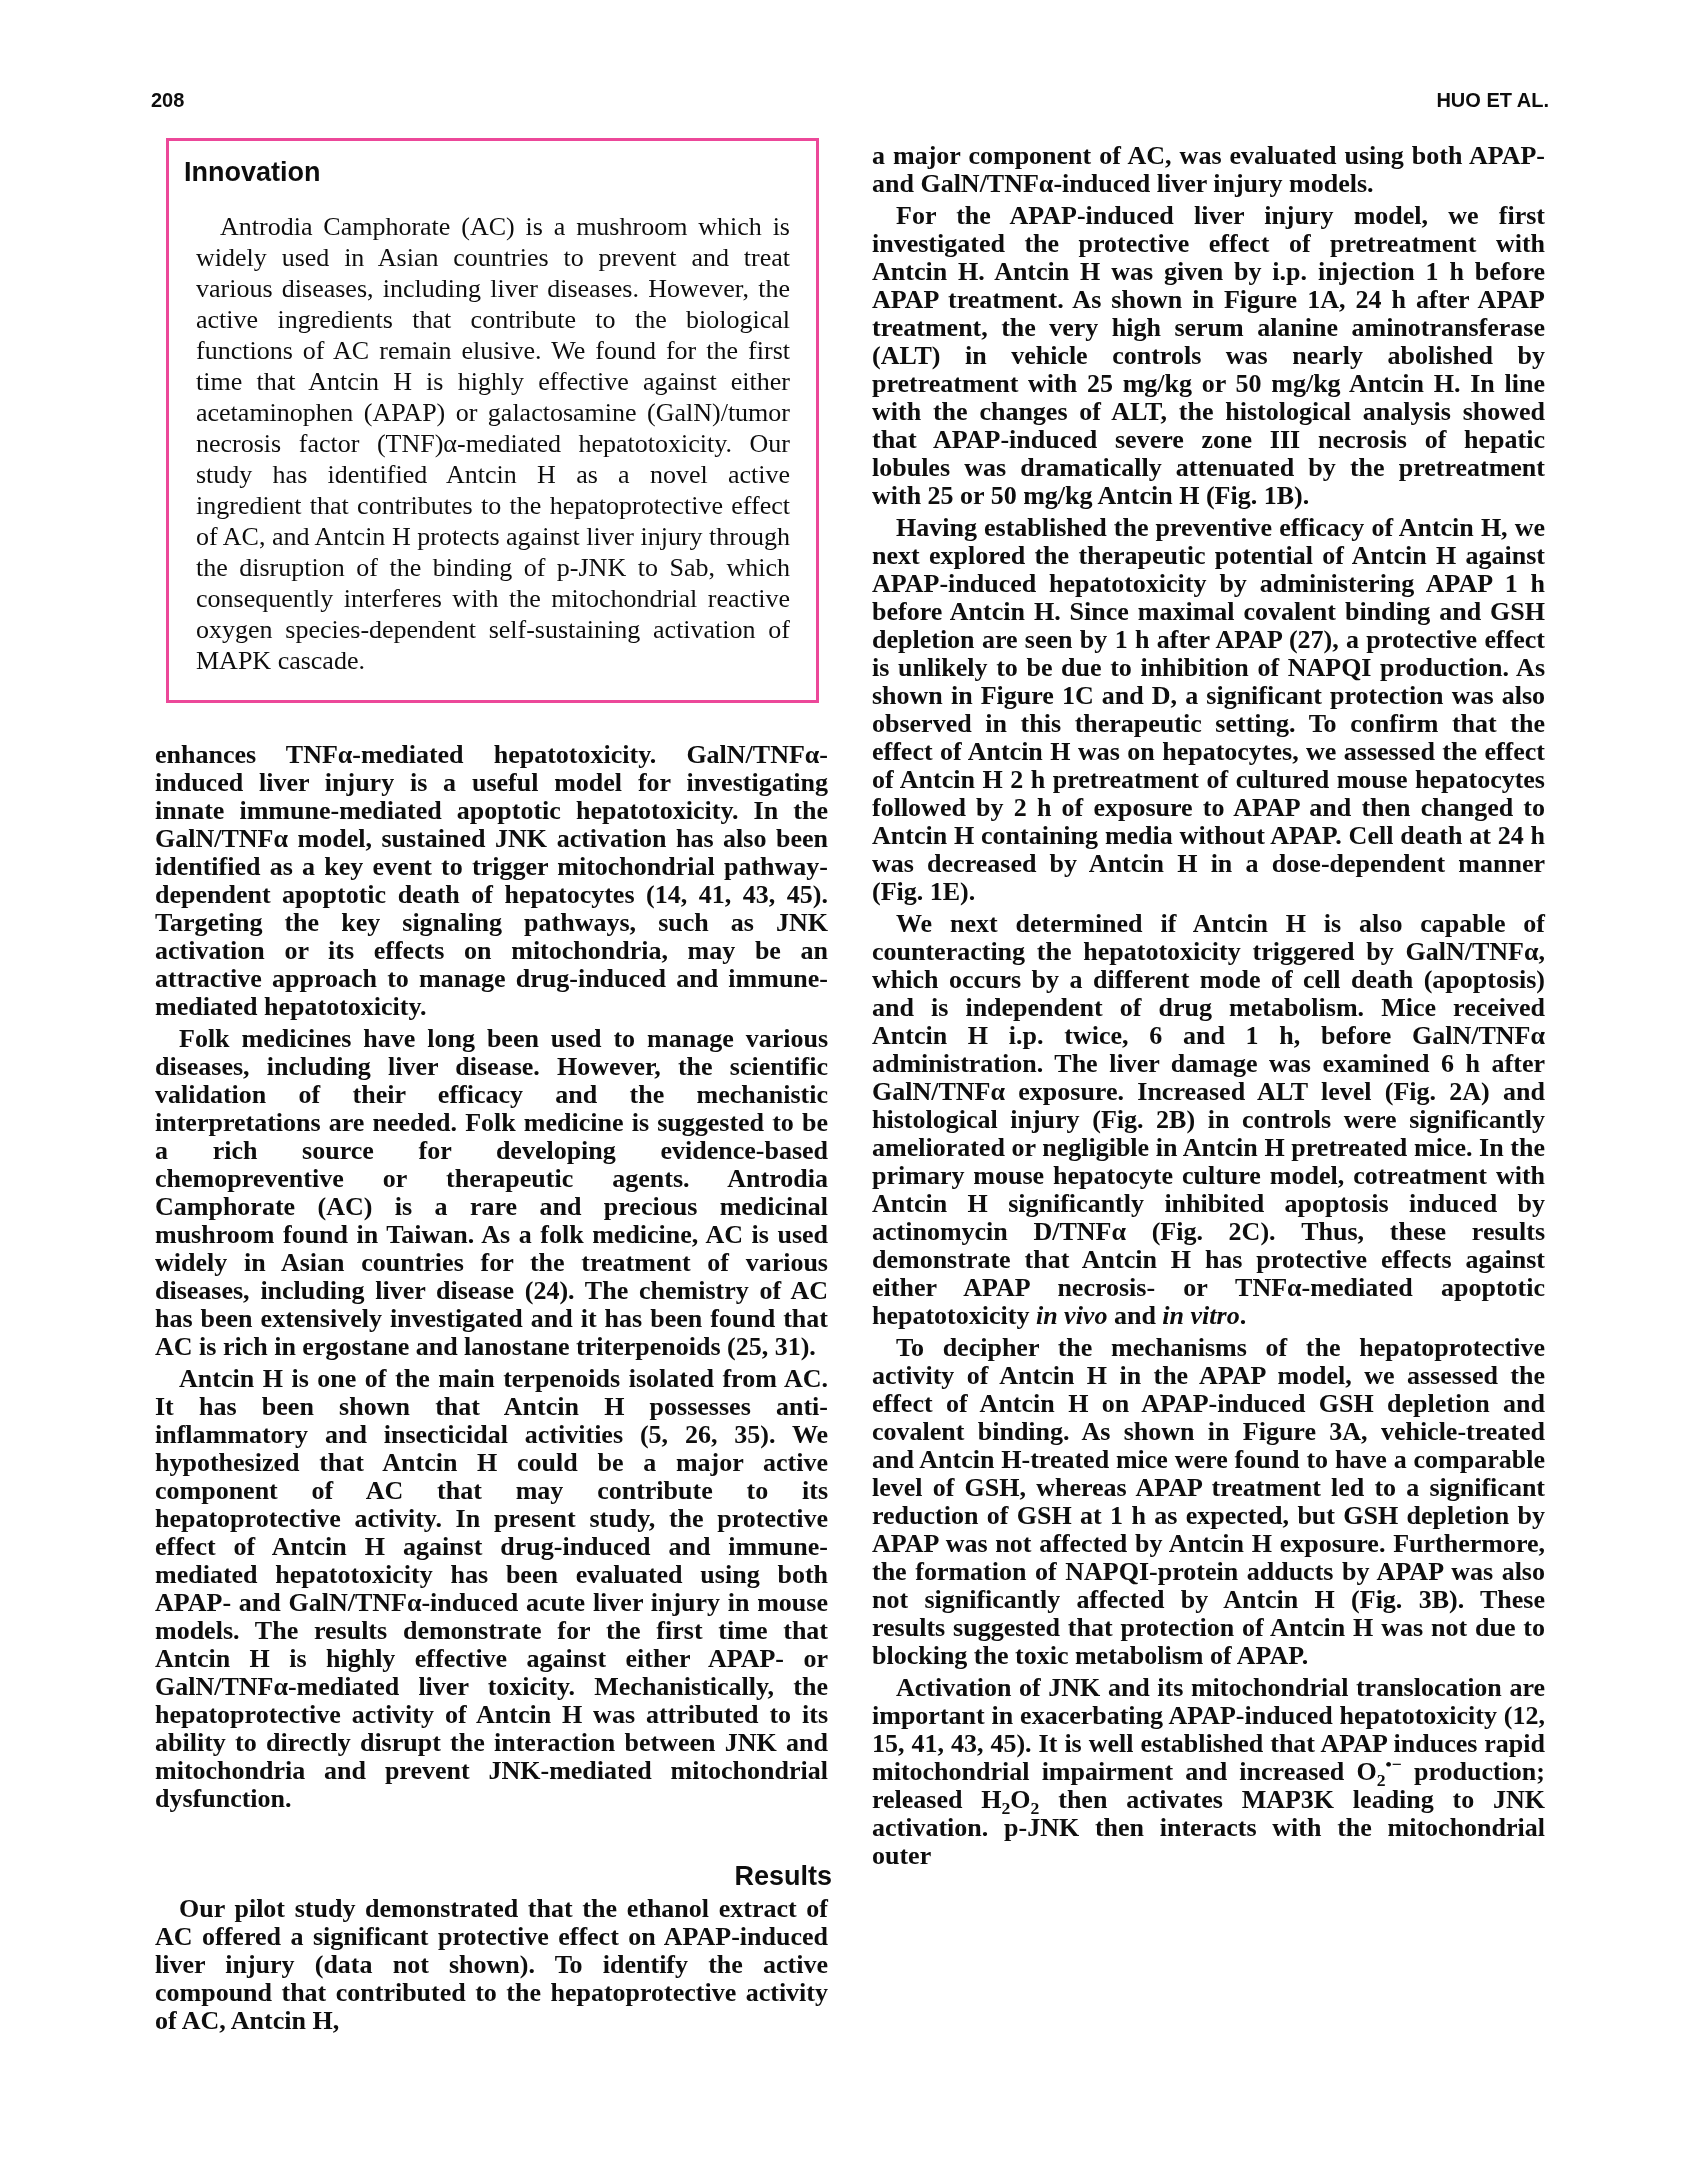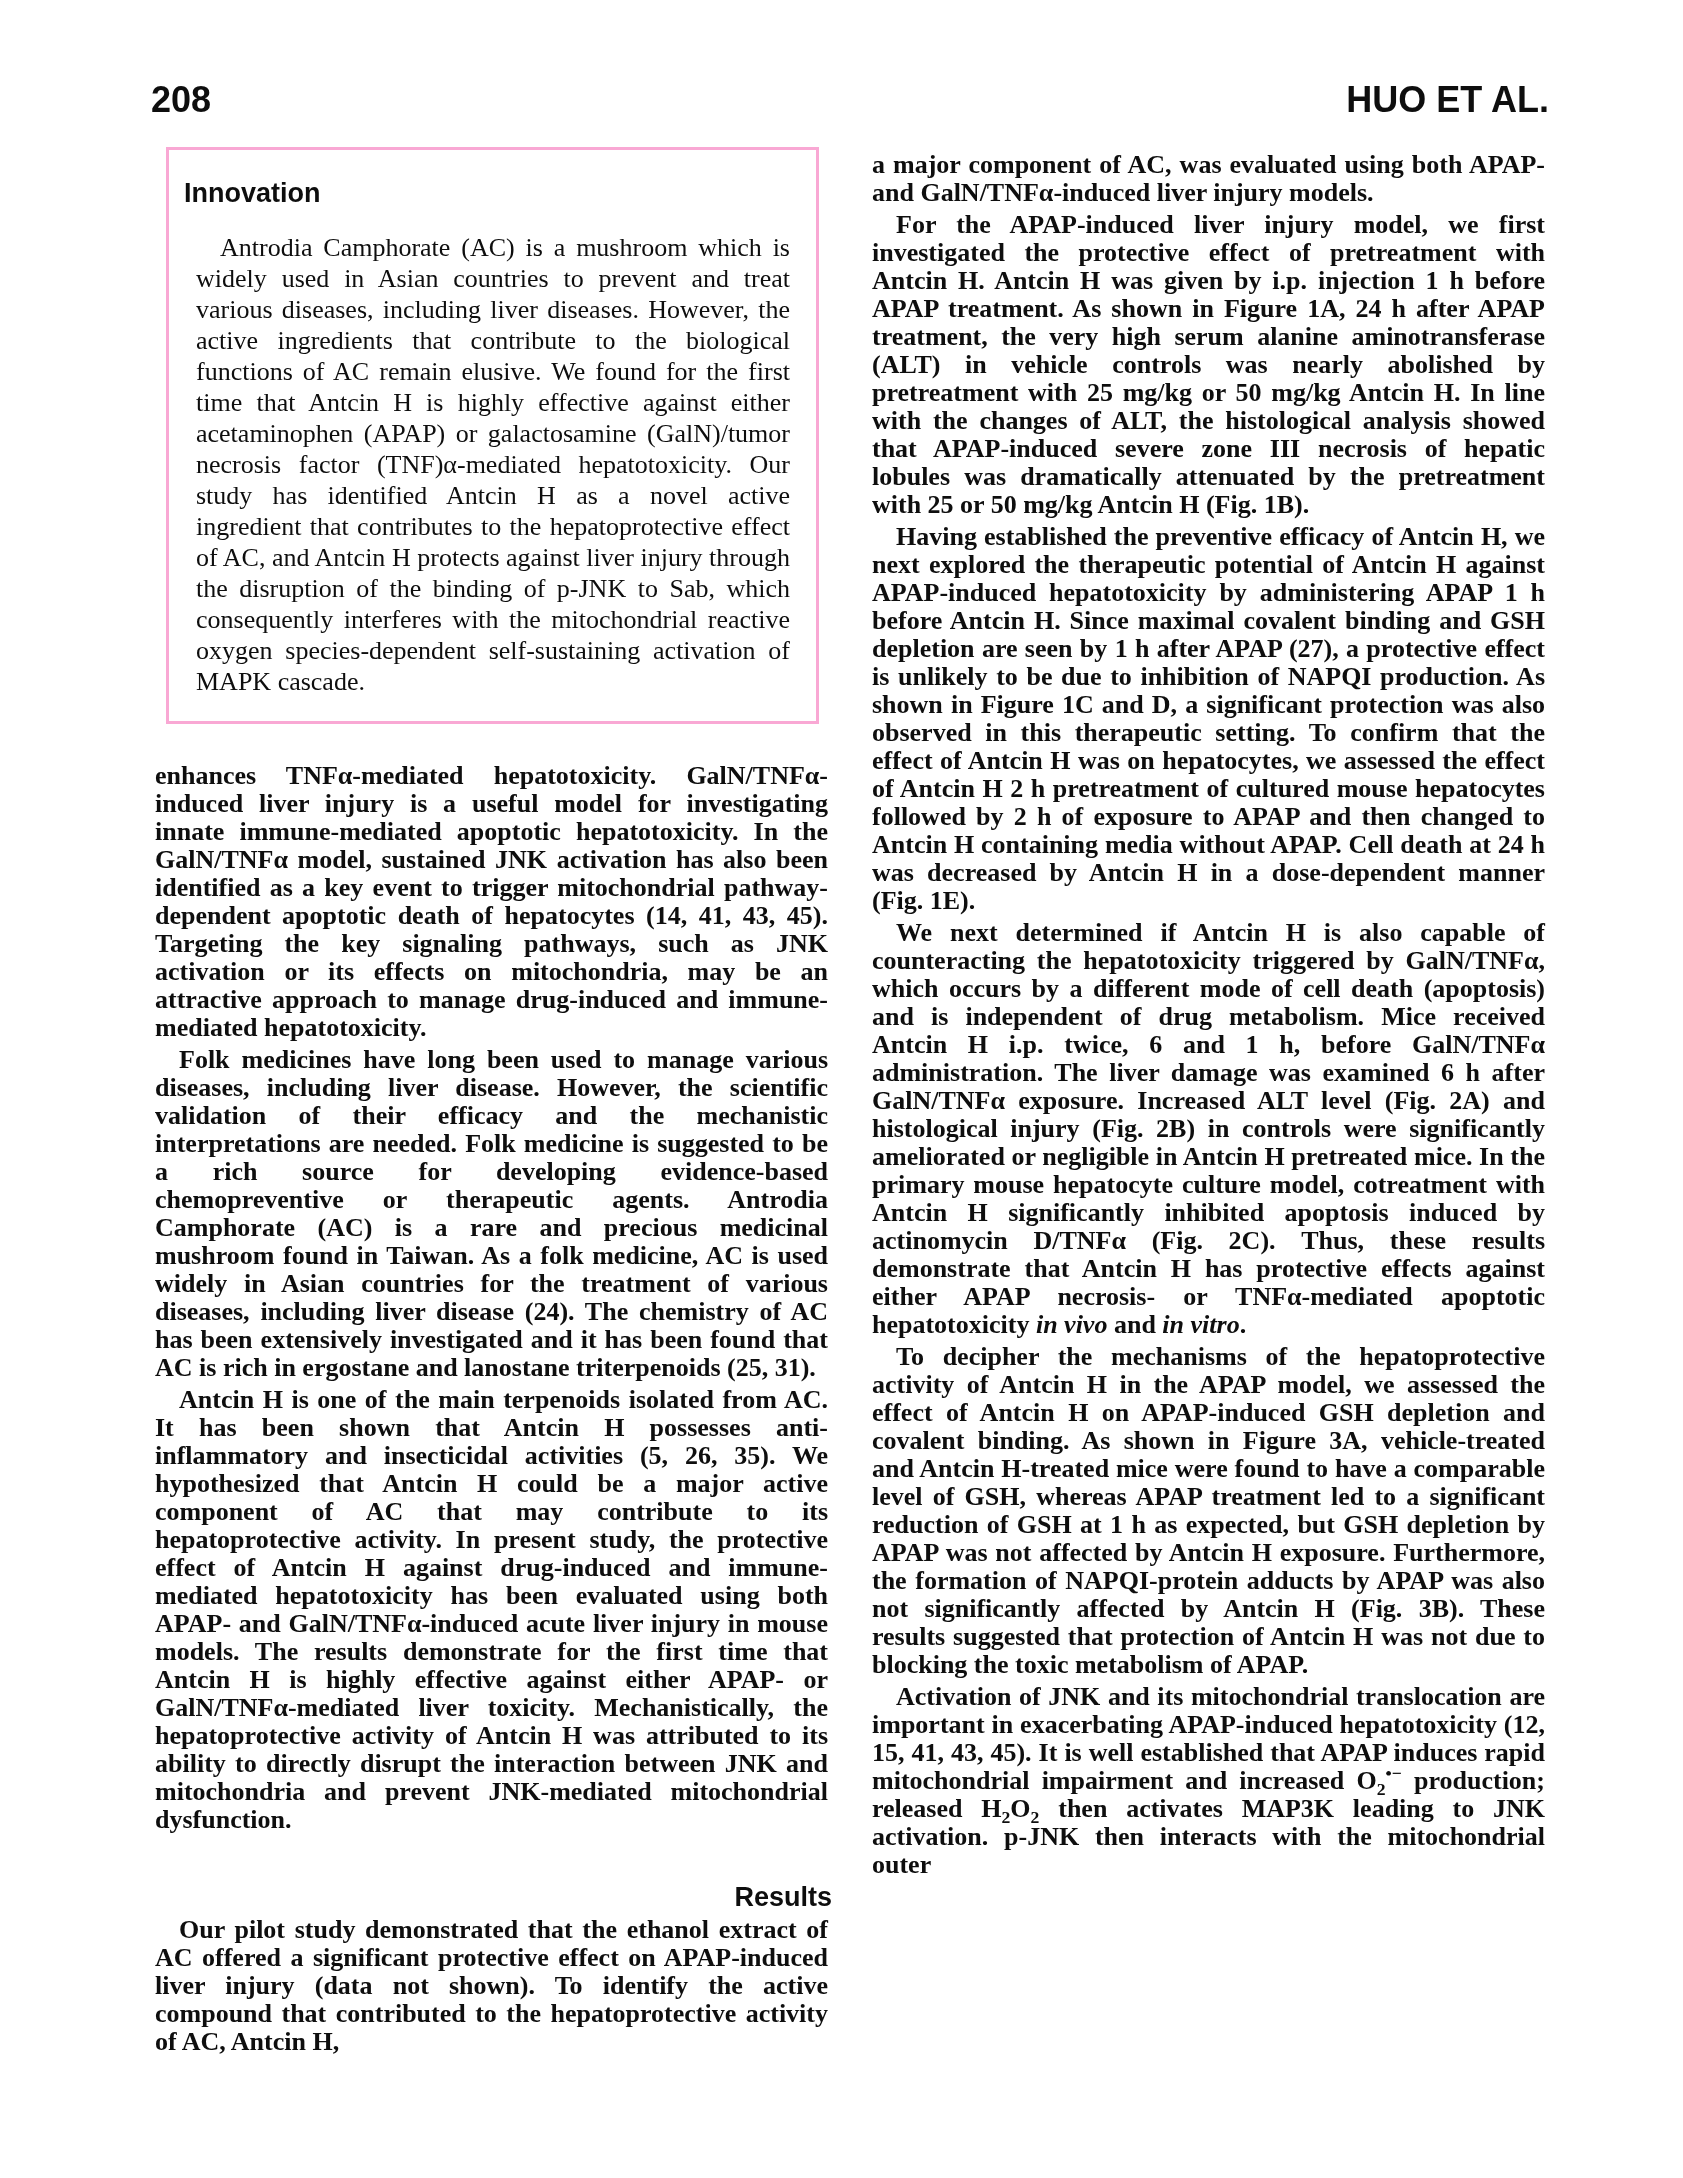--- a/index.html
+++ b/index.html
@@ -14,38 +14,38 @@
     padding: 85px 134px 0 151px;
     font-family: "Liberation Serif", serif;
     overflow: hidden;
   }
   .running-header {
     display: flex;
     justify-content: space-between;
     align-items: center;
     font-family: "Liberation Sans", sans-serif;
     font-weight: bold;
-    font-size: 36px;
+    font-size: 20px;
     line-height: 30px;
-    margin-bottom: 32px;
+    margin-bottom: 23px;
   }
   .columns {
     display: flex;
     gap: 36px;
   }
   .col {
     width: 681px;
     font-size: 26px;
     line-height: 28px;
     text-align: justify;
   }
   .innovation-box {
-    border: 3px solid #f9a8d4;
+    border: 3px solid #ec4899;
     margin: 0 13px 38px 15px;
-    padding: 28px 14px 12px 15px;
+    padding: 16px 14px 12px 15px;
   }
   .innovation-box .box-title {
     font-family: "Liberation Sans", sans-serif;
     font-size: 27px;
     font-weight: bold;
     margin: 0 0 24px 0;
     line-height: 30px;
     text-align: left;
   }
   .innovation-box .box-body {

